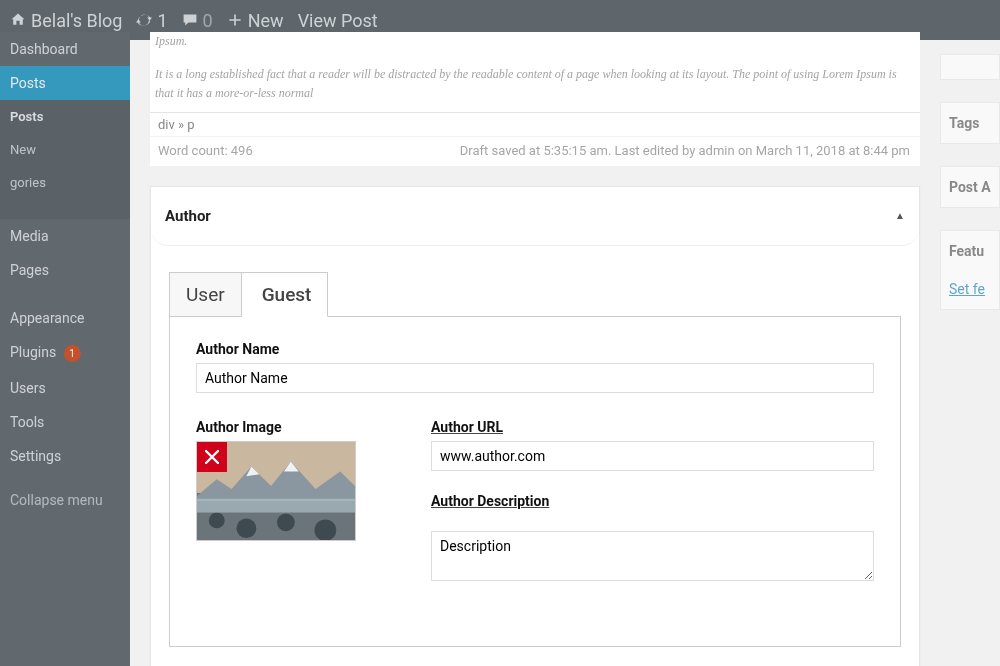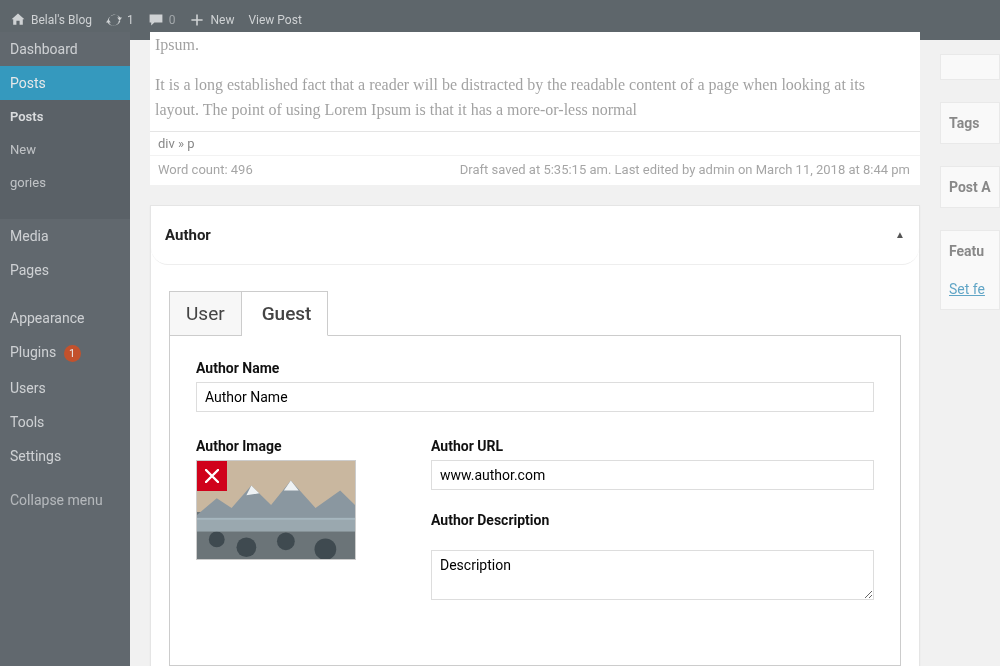--- a/index.html
+++ b/index.html
@@ -1,38 +1,38 @@
 <!DOCTYPE html>
 <html><head>
 <meta charset="utf-8">
 <style>
 * { box-sizing: border-box; margin: 0; padding: 0; }
 body { font-family: -apple-system, BlinkMacSystemFont, "Segoe UI", Roboto, sans-serif; font-size: 13px; color: #444; background: #f1f1f1; width: 1000px; height: 666px; overflow: hidden; position: relative; }
 
 
-.adminbar { height: 40px; background: #5e666b; color: #d6d8da; display: flex; align-items: center; padding: 0 10px; gap: 14px; font-size: 12px; }
+.adminbar { height: 40px; background: #5e666b; color: #d6d8da; display: flex; align-items: center; padding: 0 10px; gap: 14px; font-size: 18px; }
 .adminbar .ab-item { display: flex; align-items: center; gap: 5px; cursor: pointer; color: #cfd2d4; }
 .adminbar svg { width: 16px; height: 16px; }
 
 
 .sidebar { position: absolute; left: 0; top: 32px; bottom: 0; width: 130px; background: #61686e; color: #d6d8da; font-size: 14px; }
 .side-item { padding: 9px 10px; cursor: pointer; color: #e1e3e5; opacity: .85; white-space: nowrap; overflow: hidden; text-overflow: clip; }
 .side-item.active { background: #2ea2cc; color: #fff; position: relative; }
 .side-item.active::after { content:""; position:absolute; right:-8px; top:50%; margin-top:-8px; border:8px solid transparent; border-left-color:#2ea2cc; }
 .side-sub { background: #5a6167; }
 .side-sub .side-item { padding-left: 10px; font-size: 13px; opacity: .75; }
 .side-sub .side-item.strong { font-weight: 600; opacity: .95; }
 .badge { display:inline-block; background:#d54e21; color:#fff; border-radius:50%; width:17px; height:17px; font-size:11px; line-height:17px; text-align:center; margin-left:4px; }
 
 
 .main { position: absolute; left: 130px; right: 0; top: 32px; bottom: 0; overflow: hidden; }
 .main::before { content:""; position:absolute; inset:0; background:rgba(255,255,255,0.0); }
 
 .editor-frag { margin: 0 0 0 20px; width: 770px; background:#fff; }
-.editor-text { padding: 0 10px 8px 5px; color: #555; font-family: Georgia, serif; font-size: 16px; line-height: 1.6; filter: blur(.3px); opacity: .55; }
+.editor-text { padding: 0 10px 8px 5px; color: #555; font-family: Georgia, serif; font-size: 12px; line-height: 1.6; filter: blur(.3px); opacity: .55; font-style: italic; }
 .editor-path { border-top: 1px solid #e5e5e5; padding: 4px 8px; font-size: 13px; color: #888; }
 .editor-status { display:flex; justify-content:space-between; padding: 6px 10px 8px 8px; font-size: 13px; color: #888; border-top: 1px solid #eee; filter: blur(.3px); opacity:.75; }
 
 .author-box { margin: 20px 0 0 20px; width: 770px; background:#fff; border: 1px solid #e5e5e5; position: relative; z-index:2; box-shadow: 0 1px 2px rgba(0,0,0,.04);}
 .author-box-hd { display:flex; justify-content:space-between; align-items:center; padding: 20px 14px; border-bottom: 1px solid #eee; border-radius: 17px; }
 .author-box-hd h2 { font-size: 15px; font-weight: 700; color:#222; }
 .tri { font-size: 10px; color:#555; cursor:pointer; }
 
 .tabs-wrap { padding: 26px 18px 30px 18px; }
 .tabs { display:flex; }
@@ -44,21 +44,21 @@
 .fld-label { font-weight: 700; font-size: 14px; color:#111; margin-bottom: 6px; display:block; }
 .txt { width:100%; padding: 6px 8px; border:1px solid #ddd; font-size:14px; font-family: inherit; }
 .row { display:flex; gap: 60px; margin-top: 26px; }
 .col-img { width: 175px; }
 .thumb { width: 160px; height: 100px; background: linear-gradient(180deg,#b9c6d0 0%, #6a7a84 40%, #3a4850 100%); position:relative; border:1px solid #ccc; }
 .thumb .del { position:absolute; left:0; top:0; width:30px; height:30px; background:#d0021b; color:#fff; font-size:16px; display:flex; align-items:center; justify-content:center; cursor:pointer; }
 .mtn { position:absolute; inset:0; }
 .mtn svg { width:100%; height:100%; display:block; }
 
 .col-fields { flex:1; }
-.field-group { margin-bottom: 22px; }
+.field-group { margin-bottom: 22px; text-decoration: underline; }
 textarea.txt { height: 50px; resize: both; margin-top: 16px; }
 
 .right-rail { position:absolute; right:0; top:32px; width:60px; padding-top: 22px; }
 .rr-box { background:#fff; border:1px solid #e5e5e5; margin: 0 0 22px 0; padding: 12px 8px; font-size:14px; filter: blur(.4px); opacity:.6; white-space:nowrap; overflow:hidden; }
 .rr-link { color:#0073aa; text-decoration:underline; }
 </style>
 </head>
 <body>
 
 <div class="adminbar">

